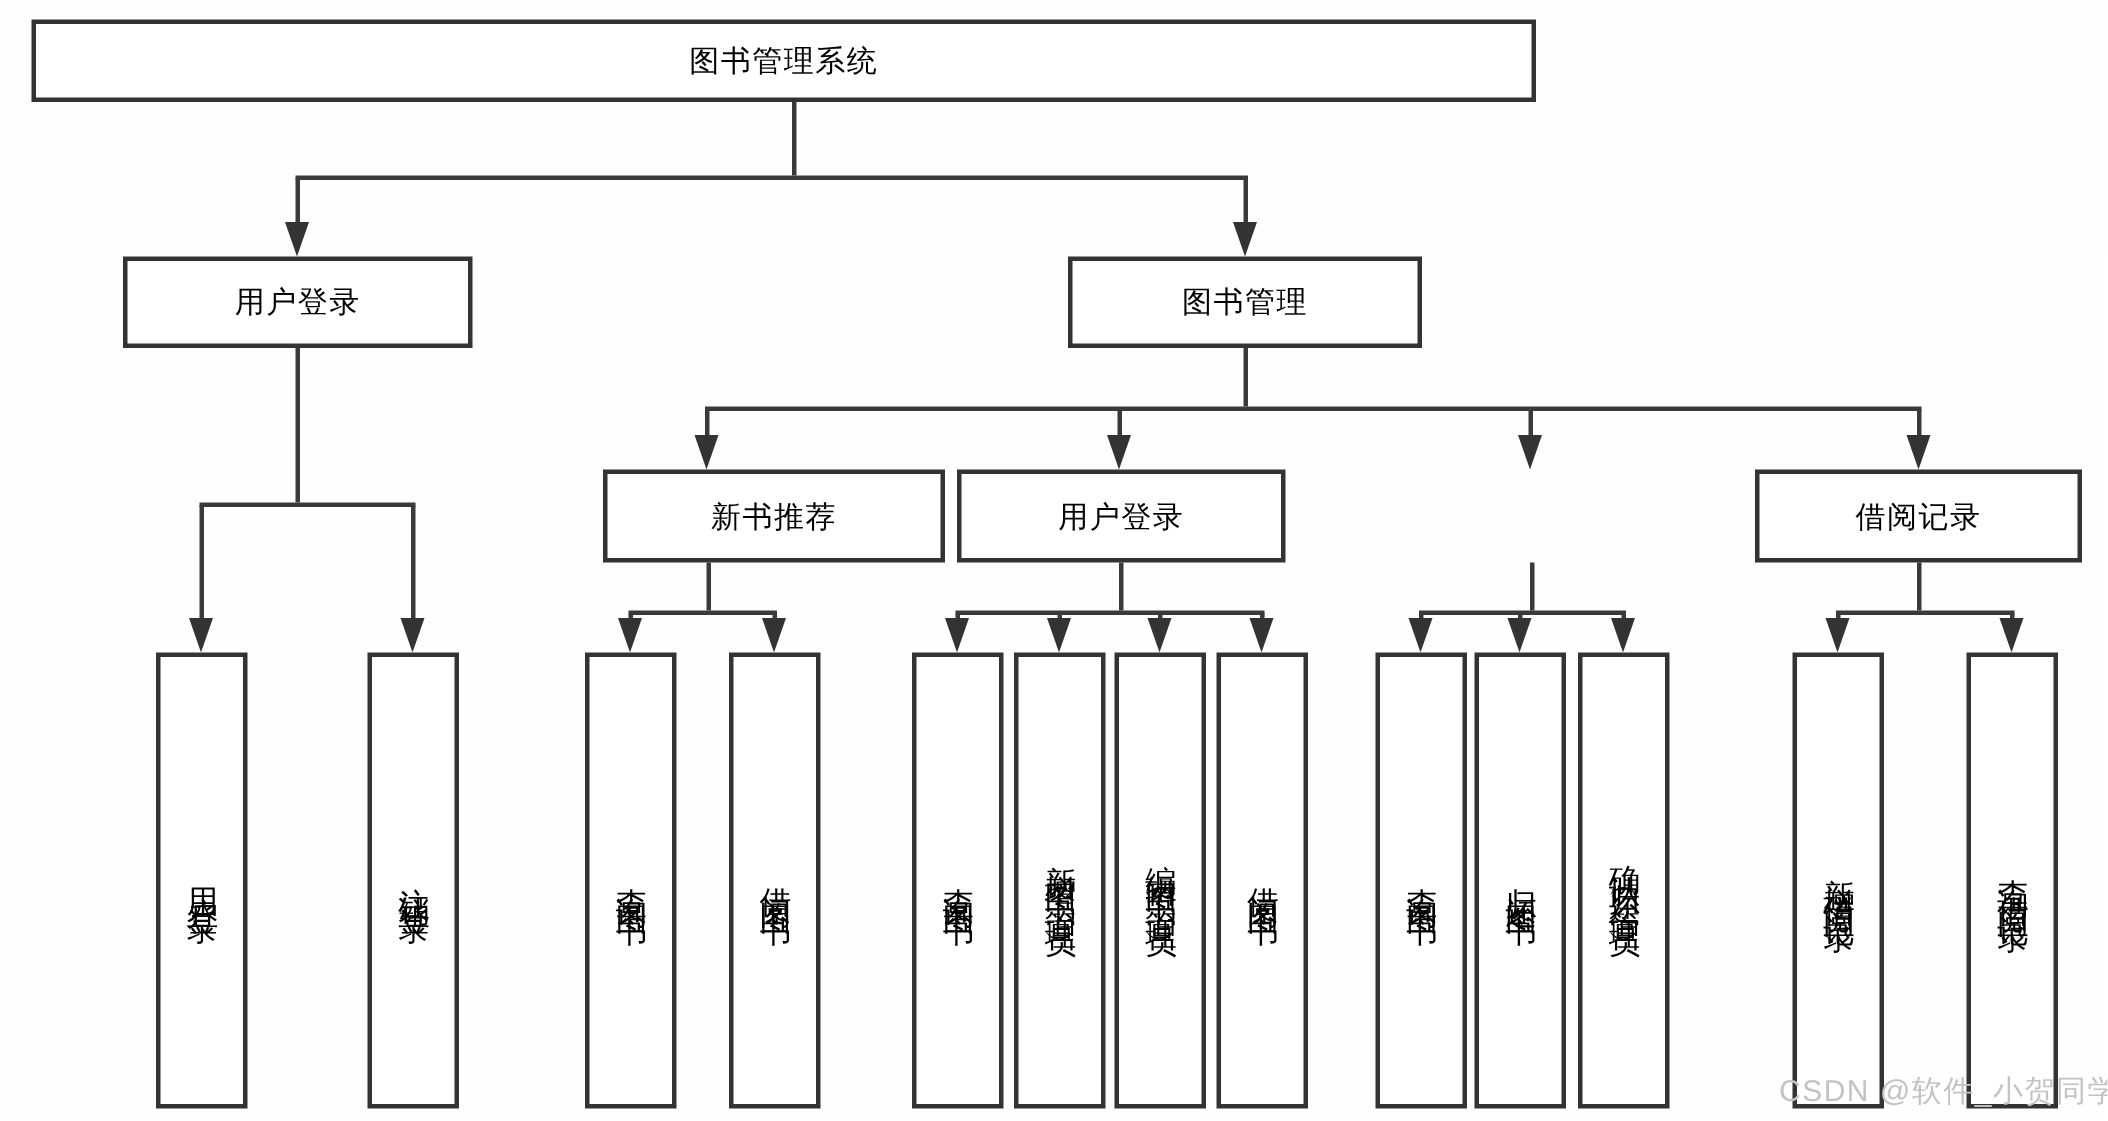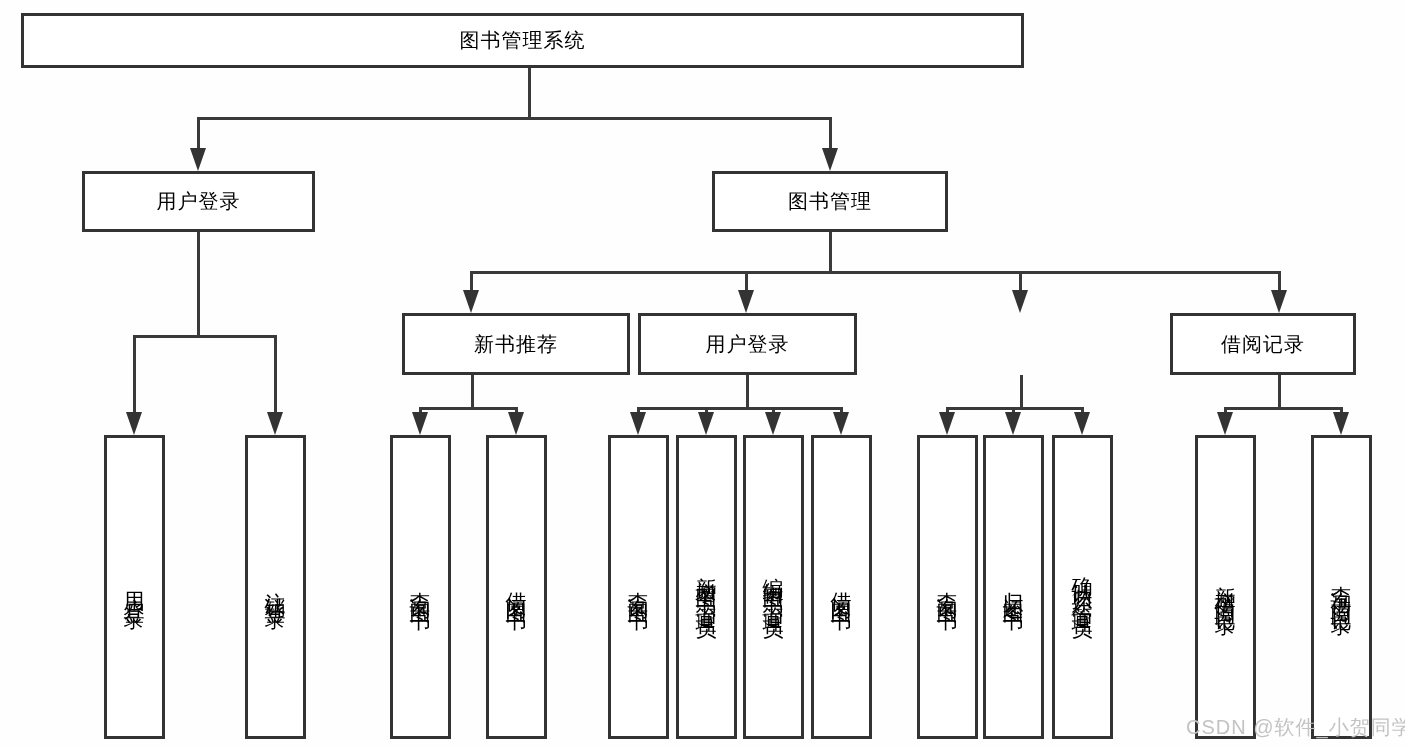--- a/index.html
+++ b/index.html
@@ -92,21 +92,21 @@
   <div class="arrow" style="left:1012px;top:290px;"></div>
   <div class="line" style="left:1278px;top:273px;width:3px;height:19px;"></div>
   <div class="arrow" style="left:1271px;top:290px;"></div>
 
   <div class="box" style="left:362px;top:313px;width:228px;height:62px;margin-left:40px;">
     <span>新书推荐</span>
   </div>
   <div class="box" style="left:638px;top:313px;width:219px;height:62px;">
     <span>用户登录</span>
   </div>
-  <div class="box" style="left:1170px;top:313px;width:186px;height:62px;">
+  <div class="box" style="left:1170px;top:313px;width:218px;height:62px;">
     <span>借阅记录</span>
   </div>
 
   <div class="line" style="left:471px;top:375px;width:3px;height:32px;"></div>
   <div class="line" style="left:419px;top:407px;width:99px;height:3px;"></div>
   <div class="line" style="left:419px;top:409px;width:3px;height:6px;"></div>
   <div class="arrow" style="left:412px;top:412px;"></div>
   <div class="line" style="left:515px;top:409px;width:3px;height:6px;"></div>
   <div class="arrow" style="left:508px;top:412px;"></div>
 

